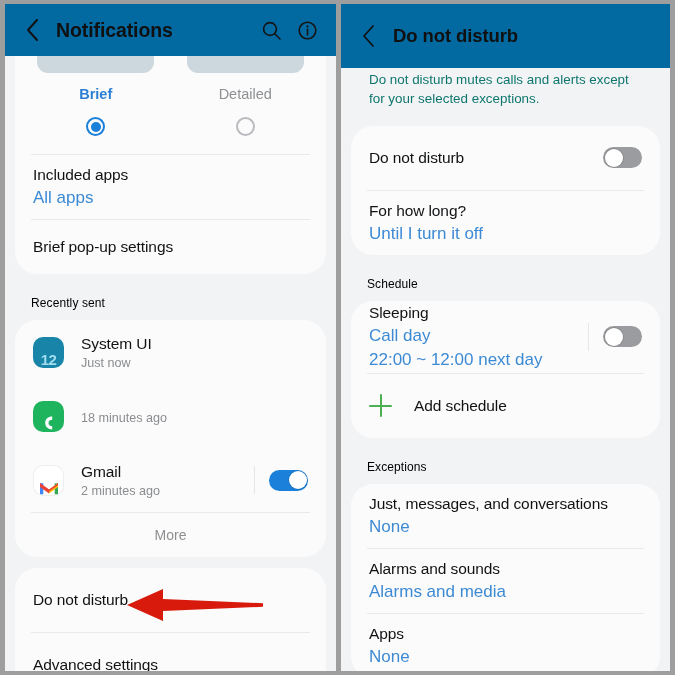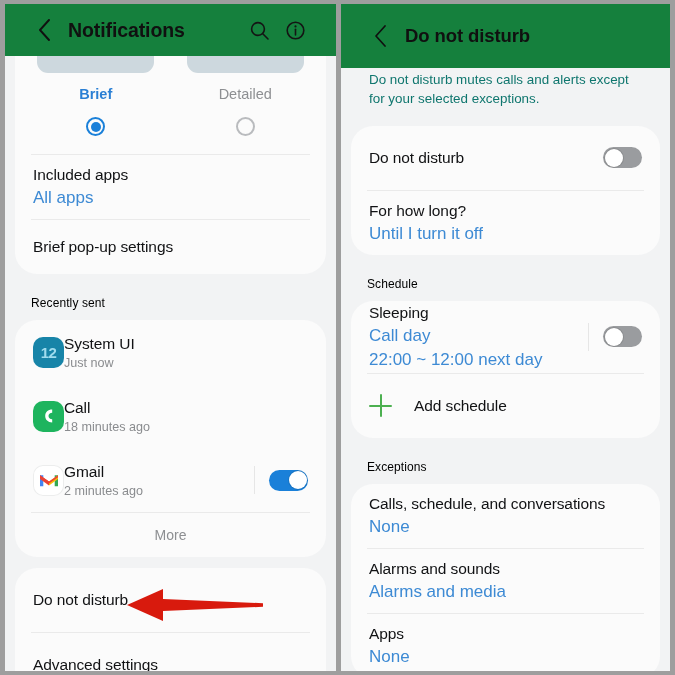--- a/index.html
+++ b/index.html
@@ -24,22 +24,22 @@
     overflow: hidden;
   }
   .panel-left  { width: 331px; margin: 4px 0 4px 5px; height: 667px; }
   .panel-right { width: 329px; margin: 4px 5px 4px 5px; height: 667px; }
 
   
   .hdr {
     height: 52px;
     display: flex;
     align-items: center;
-    padding: 0 26px;
-    background: #15803d;
+    padding: 0 14px;
+    background: #0369a1;
   }
   .hdr-back {
     width: 26px; height: 26px;
     display: flex; align-items: center; justify-content: center;
     flex: 0 0 auto;
   }
   .hdr-title {
     font-size: 19.5px;
     font-weight: bold;
     color: #101010;
@@ -149,21 +149,22 @@
     width: 10px; height: 10px;
     border-radius: 50%;
     background: #1a80d9;
   }
 
   
   .appicon {
     width: 31px; height: 31px;
     border-radius: 10px;
     flex: 0 0 auto;
-    display: flex; align-items: center; justify-content: center;
+    margin-right: 17px;
+    display: flex; align-items: flex-end; justify-content: center;
     overflow: hidden;
   }
   .ic-sysui { background: #1784a8; }
   .ic-sysui span {
     color: #9fdcee;
     font-size: 15px;
     font-weight: bold;
     letter-spacing: -0.6px;
   }
   .ic-call { background: #1eb45e; }
@@ -313,21 +314,20 @@
           </div>
         </div>
 
         <div class="row row-tall">
           <div class="appicon ic-call">
             <svg width="18" height="18" viewBox="0 0 18 18">
                 <path d="M12.2 2.6 C8.0 2.6 5.2 5.3 5.2 9 C5.2 12.7 8.0 15.4 12.2 15.4 L12.2 12.3 C9.9 12.3 8.5 10.9 8.5 9 C8.5 7.1 9.9 5.7 12.2 5.7 Z" fill="#ffffff"></path>
               </svg>
           </div>
           <div class="row-text">
-            <div class="row-title">Call</div>
             <div class="row-sub-gray">18 minutes ago</div>
           </div>
         </div>
 
         <div class="row row-tall">
           <div class="appicon ic-gmail">
             <svg width="20" height="16" viewBox="0 0 20 16">
               <path d="M1 14.2 L1 3.2 L4.3 3.2 L4.3 14.2 Z" fill="#4285f4"></path>
               <path d="M15.7 14.2 L15.7 3.2 L19 3.2 L19 14.2 Z" fill="#34a853"></path>
               <path d="M1 3.2 L10 9.6 L10 13.4 L1 7.0 Z" fill="#ea4335"></path>
@@ -421,21 +421,21 @@
           <div class="plus"></div>
           <div class="row-title">Add schedule</div>
         </div>
       </div>
 
       <div class="sect-label">Exceptions</div>
 
       <div class="card">
         <div class="row row-tall">
           <div class="row-text">
-            <div class="row-title">Calls, schedule, and conversations</div>
+            <div class="row-title">Just, messages, and conversations</div>
             <div class="row-sub">None</div>
           </div>
         </div>
         <div class="divider"></div>
         <div class="row row-tall">
           <div class="row-text">
             <div class="row-title">Alarms and sounds</div>
             <div class="row-sub">Alarms and media</div>
           </div>
         </div>

